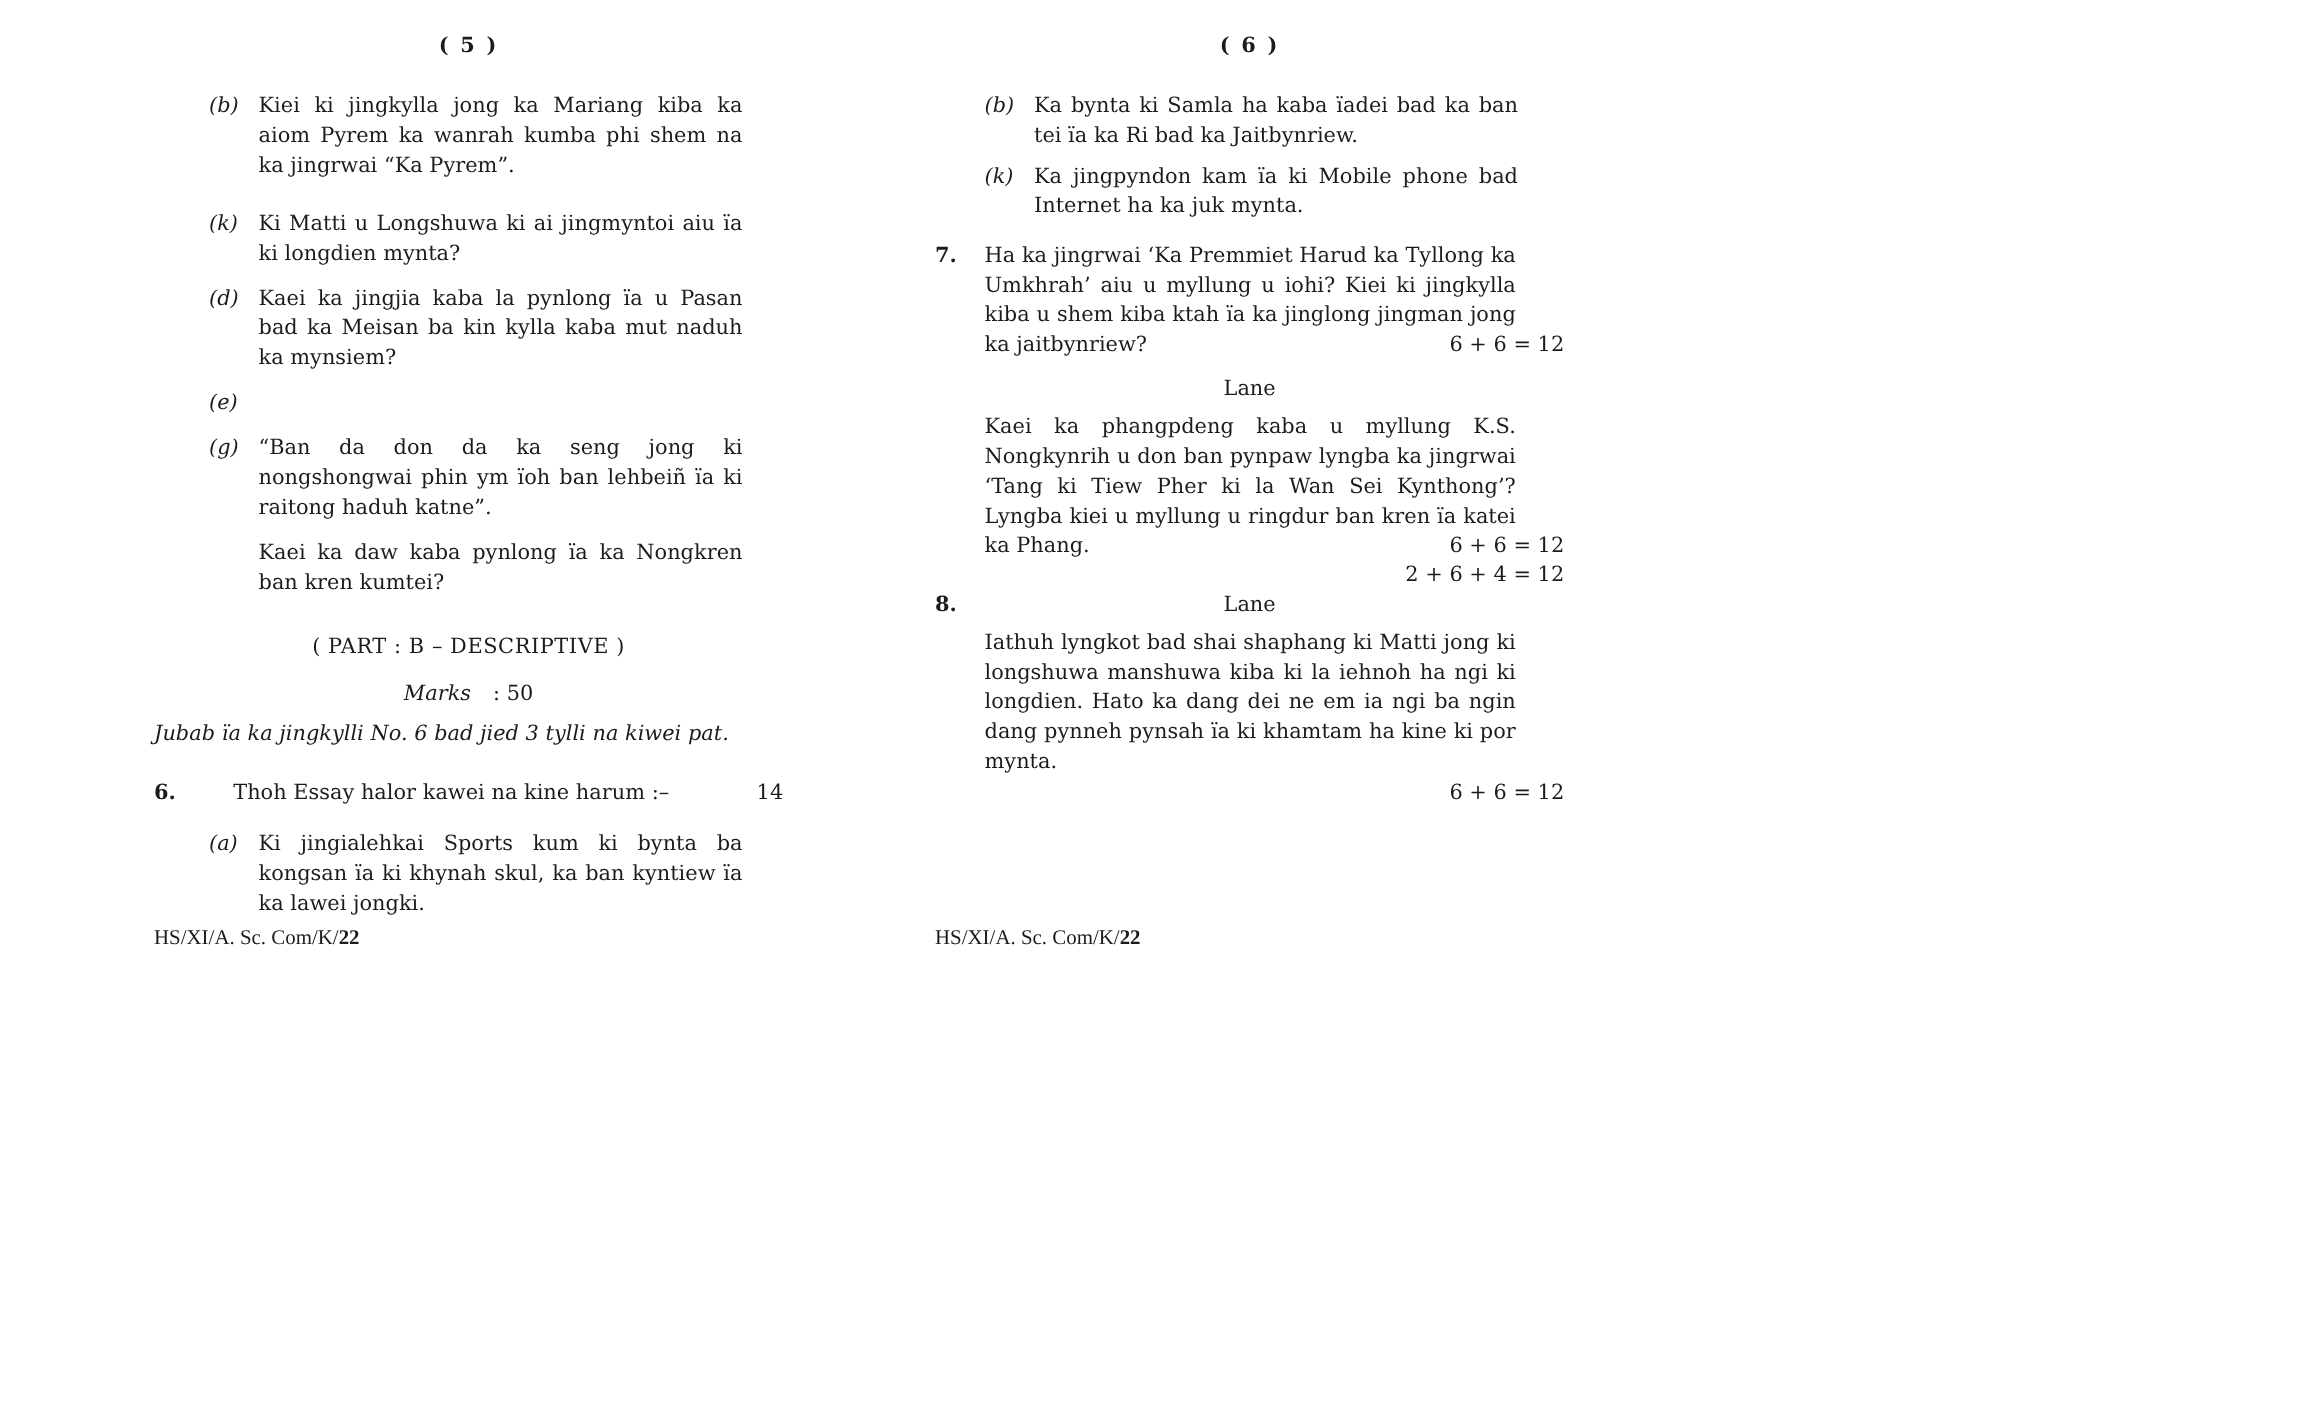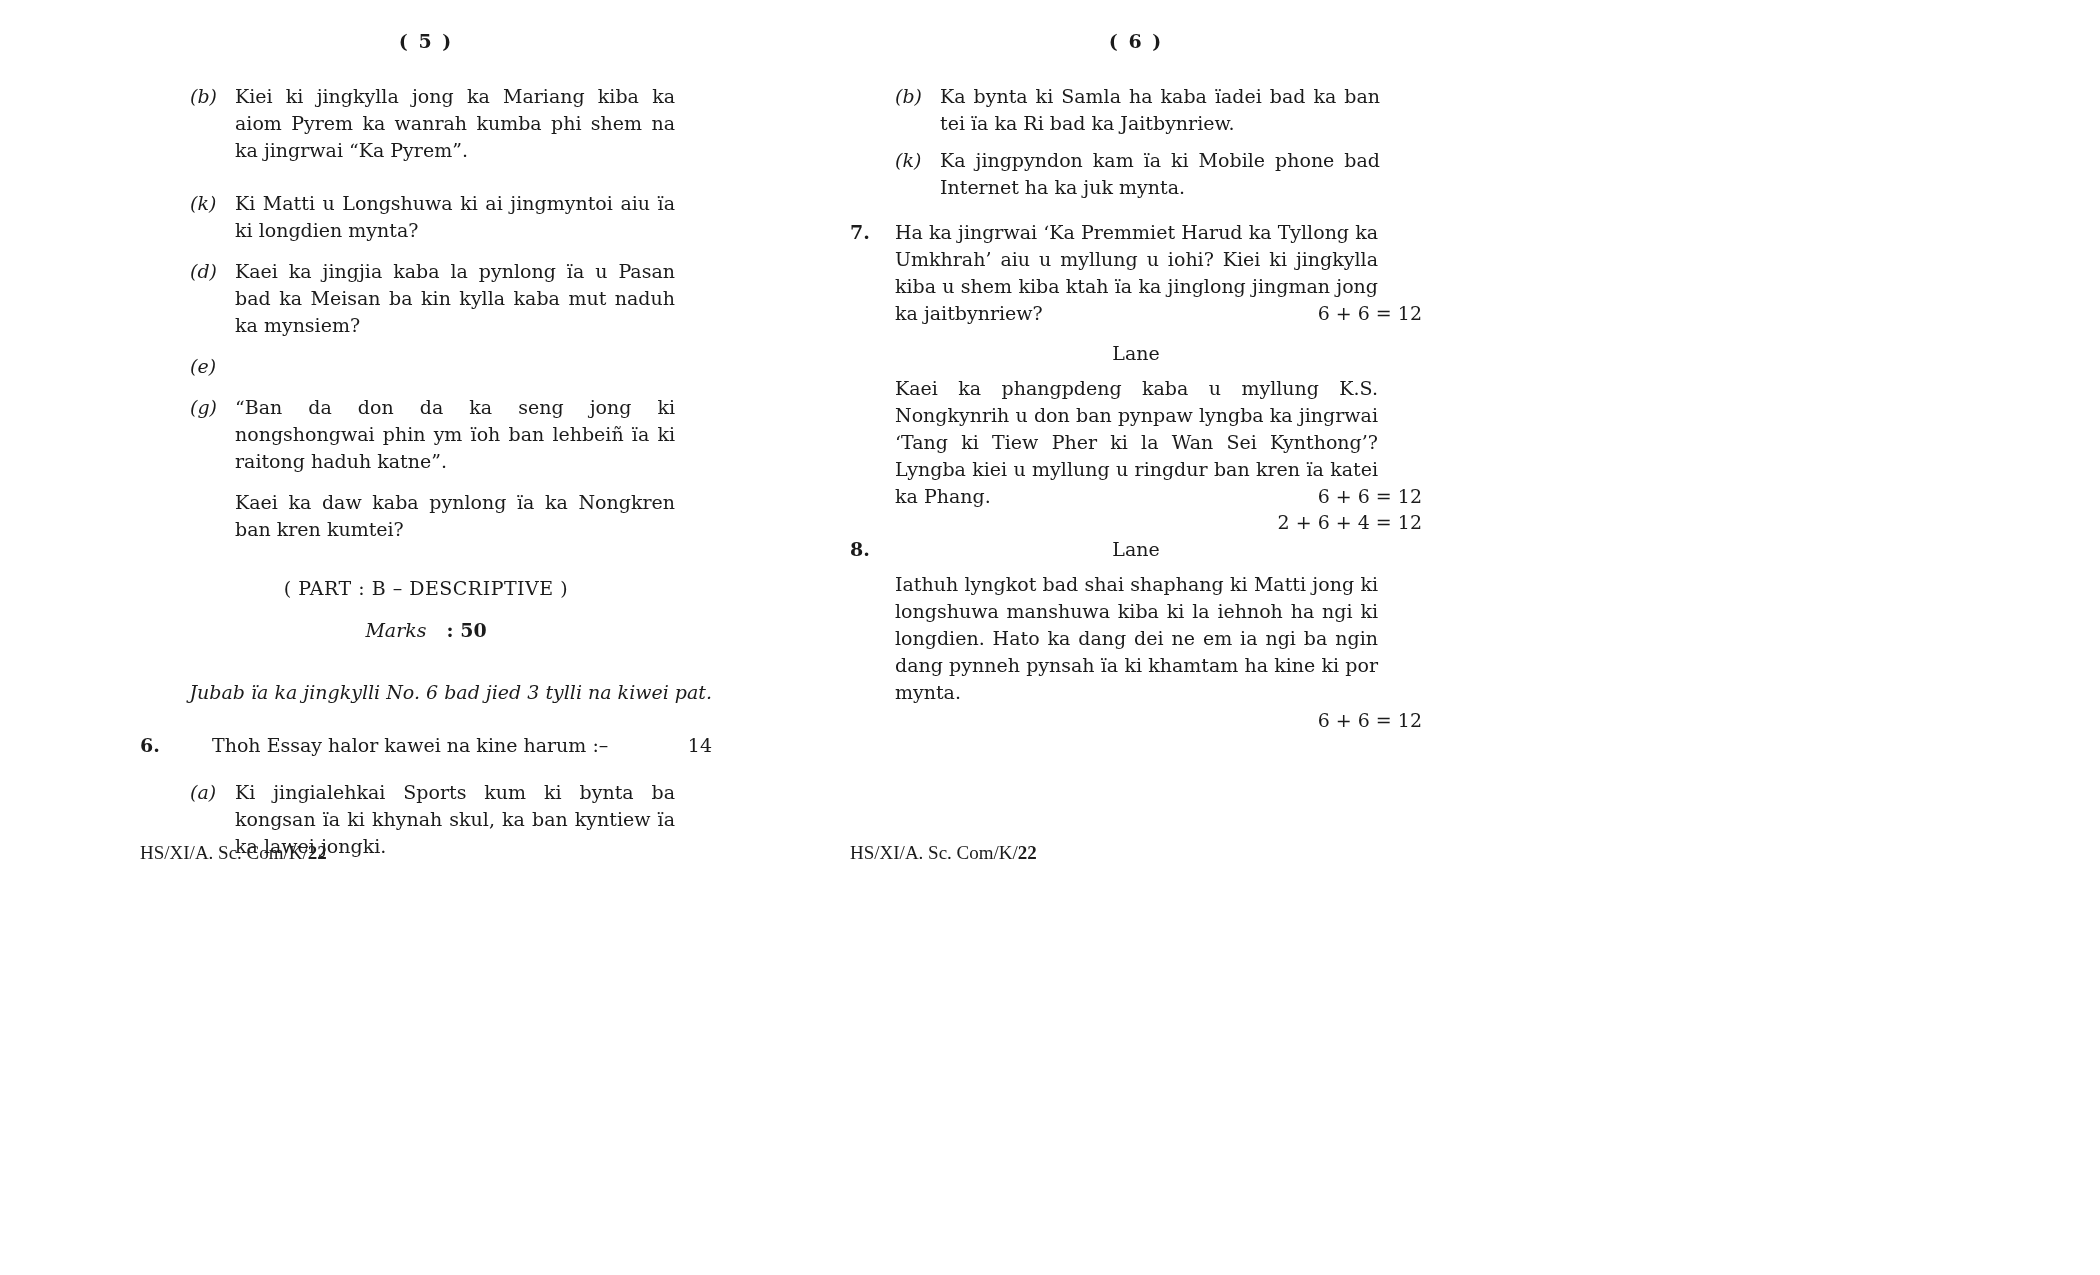--- a/index.html
+++ b/index.html
@@ -59,28 +59,28 @@
 
   .part-heading {
     text-align: center;
     letter-spacing: 0.5px;
     margin-top: 32px;
   }
   .marks-heading {
     text-align: center;
     margin-top: 15px;
   }
-  .marks-heading .marks-rest { margin-left: 20px; font-weight: bold; }
+  .marks-heading .marks-rest { margin-left: 20px; }
   .it { font-style: italic; margin-top: 40px; }
   .b  { font-weight: bold; }
 
   .instruction {
-    text-align: right;
+    text-align: left;
     font-style: italic;
-    margin-top: 35px;
+    margin-top: 10px;
   }
 
   
   .block {
     position: relative;
   }
   .block .qnum {
     position: absolute;
     left: 0;
     top: 0;

